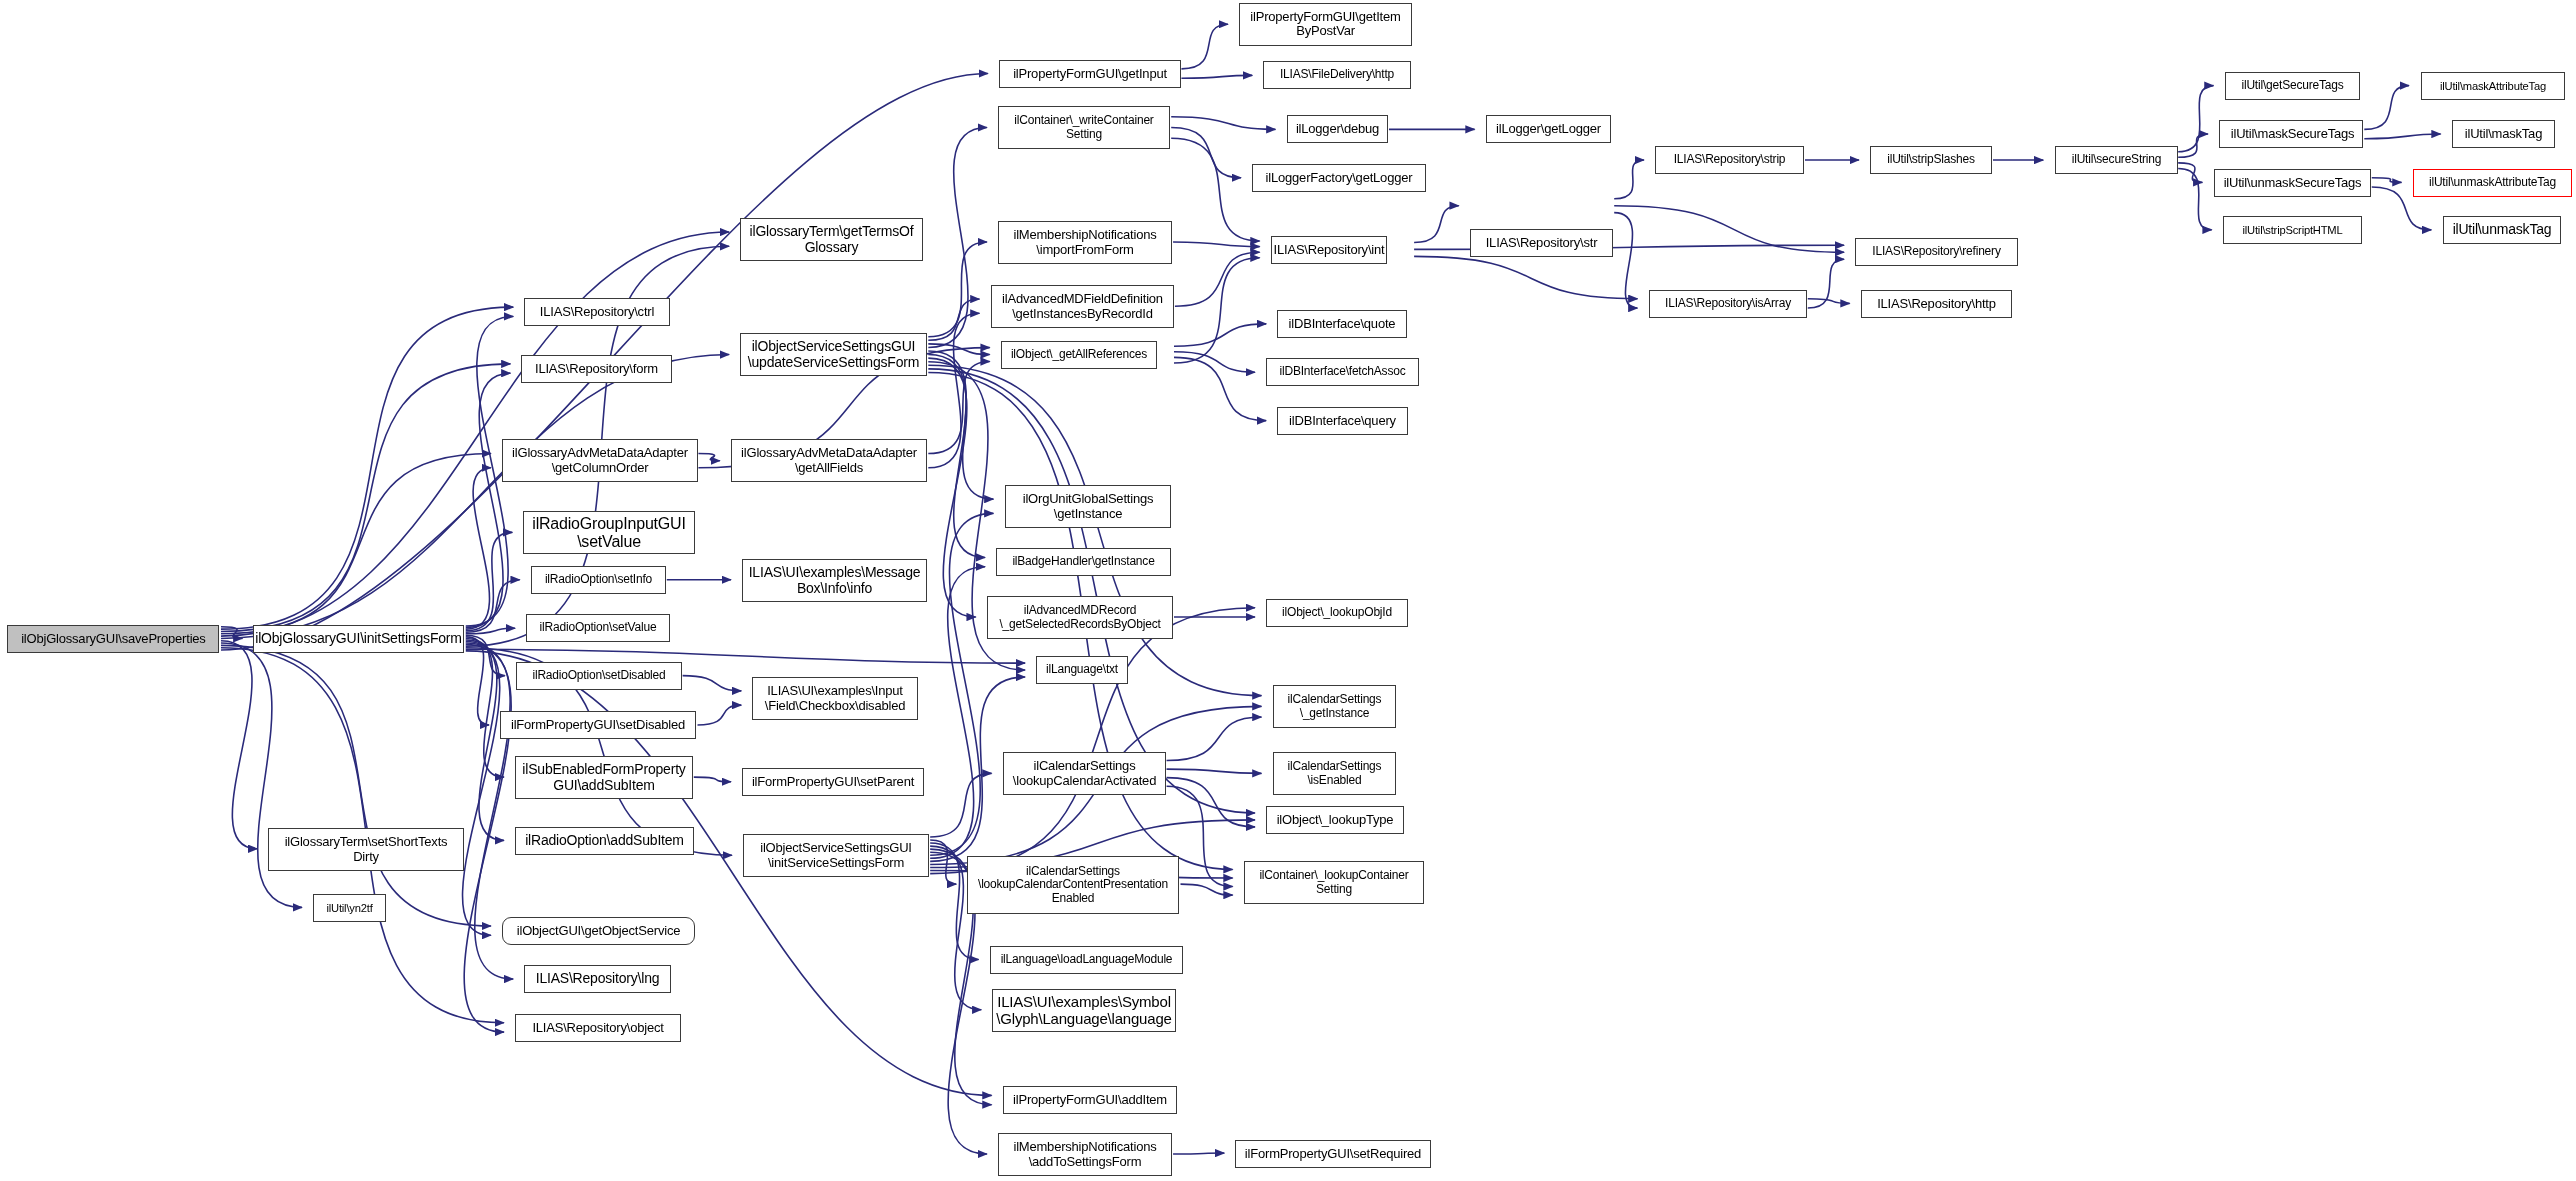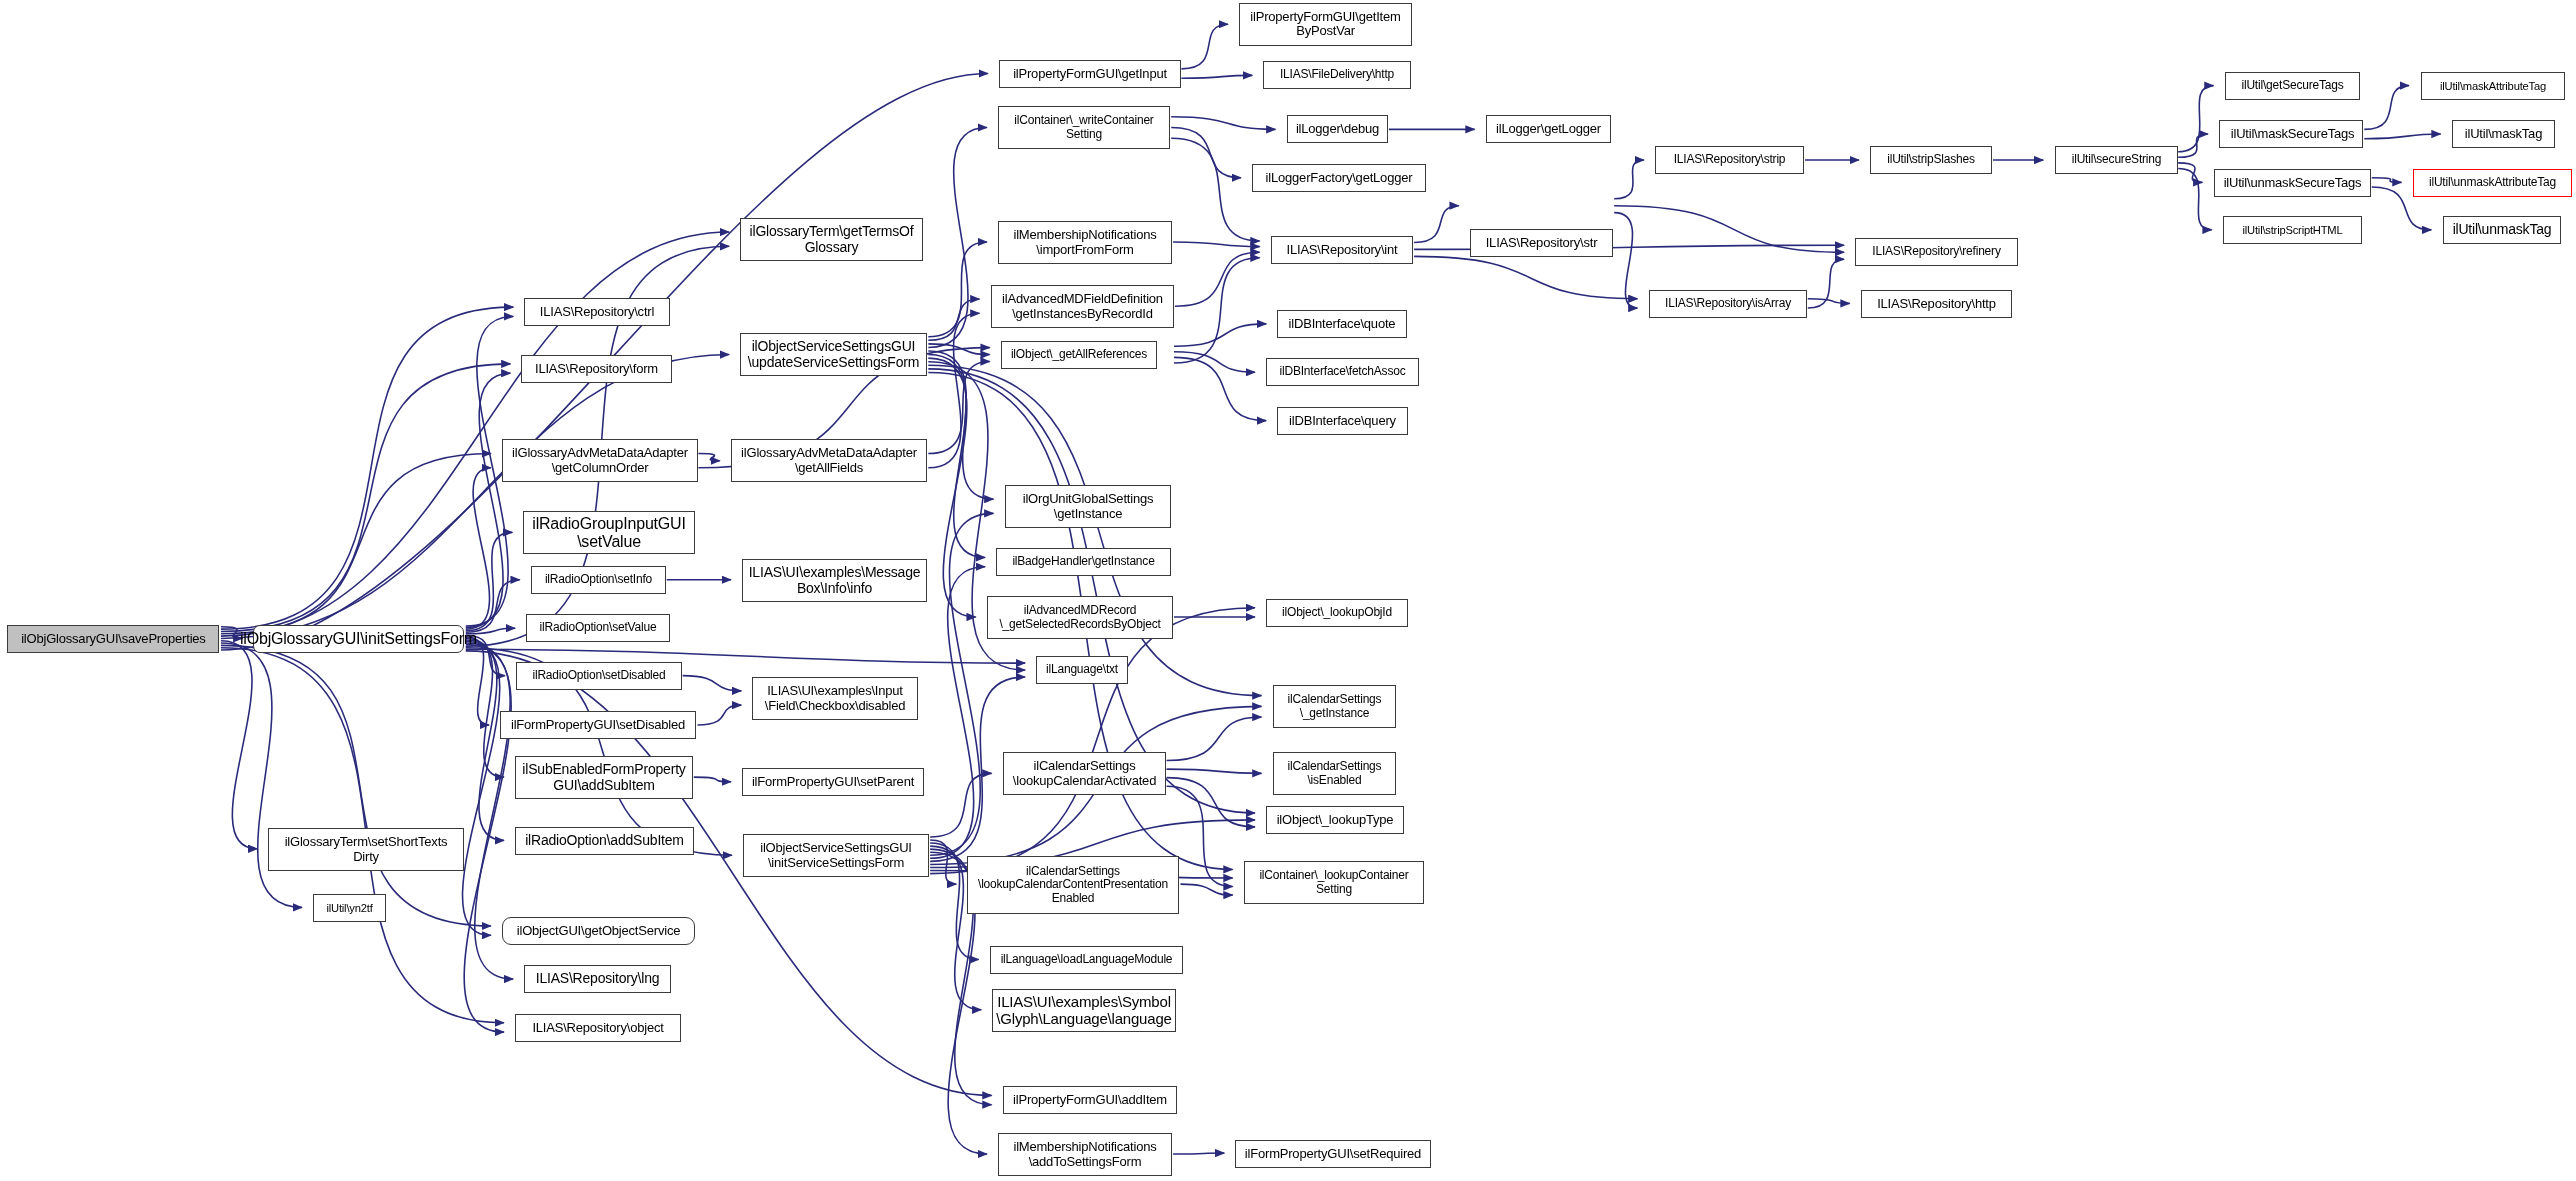--- a/index.html
+++ b/index.html
@@ -130,21 +130,21 @@
         <path d="M 2340,175 C 2380,175 2337,196 2366,196" fill="none" stroke="#2a2a7a" stroke-width="1.7" marker-end="url(#ah)"></path>
         <path d="M 2340,181 C 2384.33,181 2342.67,247 2376,247" fill="none" stroke="#2a2a7a" stroke-width="1.7" marker-end="url(#ah)"></path>
         <path d="M 2540,139 C 2585.61,139 2553.39,92 2588,92" fill="none" stroke="#2a2a7a" stroke-width="1.7" marker-end="url(#ah)"></path>
         <path d="M 2540,149 C 2592.55,149 2580.45,144 2622,144" fill="none" stroke="#2a2a7a" stroke-width="1.7" marker-end="url(#ah)"></path>
         <path d="M 2548,191 C 2588,191 2551,196 2580,196" fill="none" stroke="#2a2a7a" stroke-width="1.7" marker-end="url(#ah)"></path>
         <path d="M 2548,201 C 2602.13,201 2568.87,247 2612,247" fill="none" stroke="#2a2a7a" stroke-width="1.7" marker-end="url(#ah)"></path>
       </g>
   </svg>
   <div id="node-group">
       <div class="node root" style="left: 7.4px; top: 625px; width: 212px; height: 28px; font-size: 13px;">ilObjGlossaryGUI\saveProperties</div>
-      <div class="node" style="left: 253px; top: 625px; width: 211px; height: 28px; font-size: 16px; border-radius: 7px;">ilObjGlossaryGUI\initSettingsForm</div>
+      <div class="node" style="left: 253px; top: 625px; width: 211px; height: 28px; font-size: 14px;">ilObjGlossaryGUI\initSettingsForm</div>
       <div class="node" style="left: 268px; top: 828px; width: 196px; height: 43px; font-size: 13px;">ilGlossaryTerm\setShortTexts
 Dirty</div>
       <div class="node" style="left: 313px; top: 894px; width: 73px; height: 28px; font-size: 11.2px;">ilUtil\yn2tf</div>
       <div class="node" style="left: 524px; top: 298px; width: 146px; height: 28px; font-size: 13px;">ILIAS\Repository\ctrl</div>
       <div class="node" style="left: 521px; top: 355px; width: 151px; height: 28px; font-size: 13px;">ILIAS\Repository\form</div>
       <div class="node" style="left: 502px; top: 439px; width: 196px; height: 43px; font-size: 13px;">ilGlossaryAdvMetaDataAdapter
 \getColumnOrder</div>
       <div class="node" style="left: 523px; top: 511px; width: 172px; height: 43px; font-size: 16px;">ilRadioGroupInputGUI
 \setValue</div>
       <div class="node" style="left: 531px; top: 566px; width: 135px; height: 28px; font-size: 12px;">ilRadioOption\setInfo</div>
@@ -193,21 +193,21 @@
       <div class="node" style="left: 992px; top: 989px; width: 184px; height: 43px; font-size: 15px;">ILIAS\UI\examples\Symbol
 \Glyph\Language\language</div>
       <div class="node" style="left: 1003px; top: 1086px; width: 174px; height: 28px; font-size: 13px;">ilPropertyFormGUI\addItem</div>
       <div class="node" style="left: 998px; top: 1133px; width: 174px; height: 43px; font-size: 13px;">ilMembershipNotifications
 \addToSettingsForm</div>
       <div class="node" style="left: 1239px; top: 2.8px; width: 173px; height: 43px; font-size: 13px;">ilPropertyFormGUI\getItem
 ByPostVar</div>
       <div class="node" style="left: 1263px; top: 61px; width: 148px; height: 28px; font-size: 12px;">ILIAS\FileDelivery\http</div>
       <div class="node" style="left: 1287px; top: 115px; width: 101px; height: 28px; font-size: 13px;">ilLogger\debug</div>
       <div class="node" style="left: 1252px; top: 164px; width: 174px; height: 28px; font-size: 13px; text-align: right;">ilLoggerFactory\getLogger</div>
-      <div class="node" style="left: 1271px; top: 236px; width: 142px; height: 28px; font-size: 13px;">ILIAS\Repository\int</div>
+      <div class="node" style="left: 1271px; top: 236px; width: 116px; height: 28px; font-size: 13px;">ILIAS\Repository\int</div>
       <div class="node" style="left: 1277px; top: 310px; width: 130px; height: 28px; font-size: 13px;">ilDBInterface\quote</div>
       <div class="node" style="left: 1266px; top: 358px; width: 153px; height: 28px; font-size: 12px;">ilDBInterface\fetchAssoc</div>
       <div class="node" style="left: 1277px; top: 407px; width: 131px; height: 28px; font-size: 13px;">ilDBInterface\query</div>
       <div class="node" style="left: 1266px; top: 599px; width: 142px; height: 28px; font-size: 12px;">ilObject\_lookupObjId</div>
       <div class="node" style="left: 1273px; top: 685px; width: 123px; height: 43px; font-size: 12px;">ilCalendarSettings
 \_getInstance</div>
       <div class="node" style="left: 1273px; top: 752px; width: 123px; height: 43px; font-size: 12px;">ilCalendarSettings
 \isEnabled</div>
       <div class="node" style="left: 1266px; top: 806px; width: 138px; height: 28px; font-size: 13px;">ilObject\_lookupType</div>
       <div class="node" style="left: 1244px; top: 861px; width: 180px; height: 43px; font-size: 12px;">ilContainer\_lookupContainer

